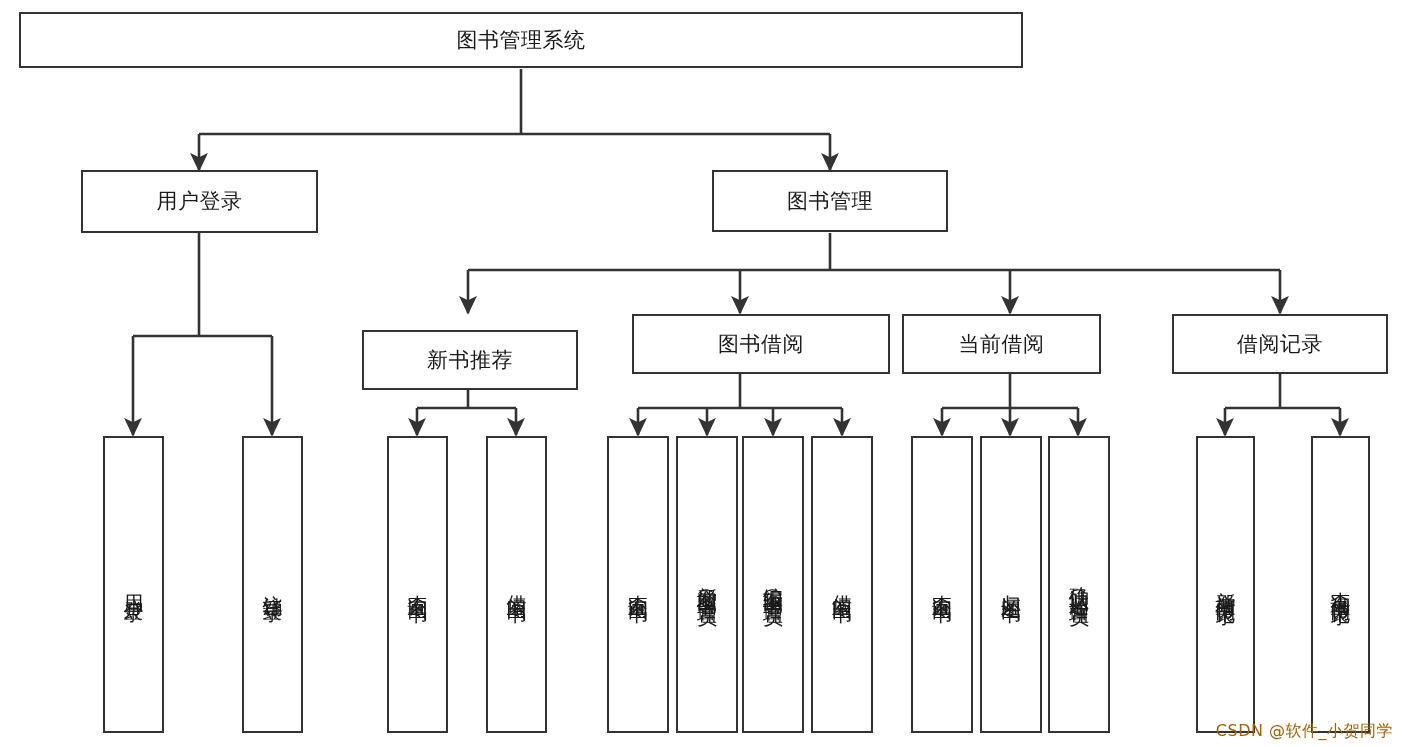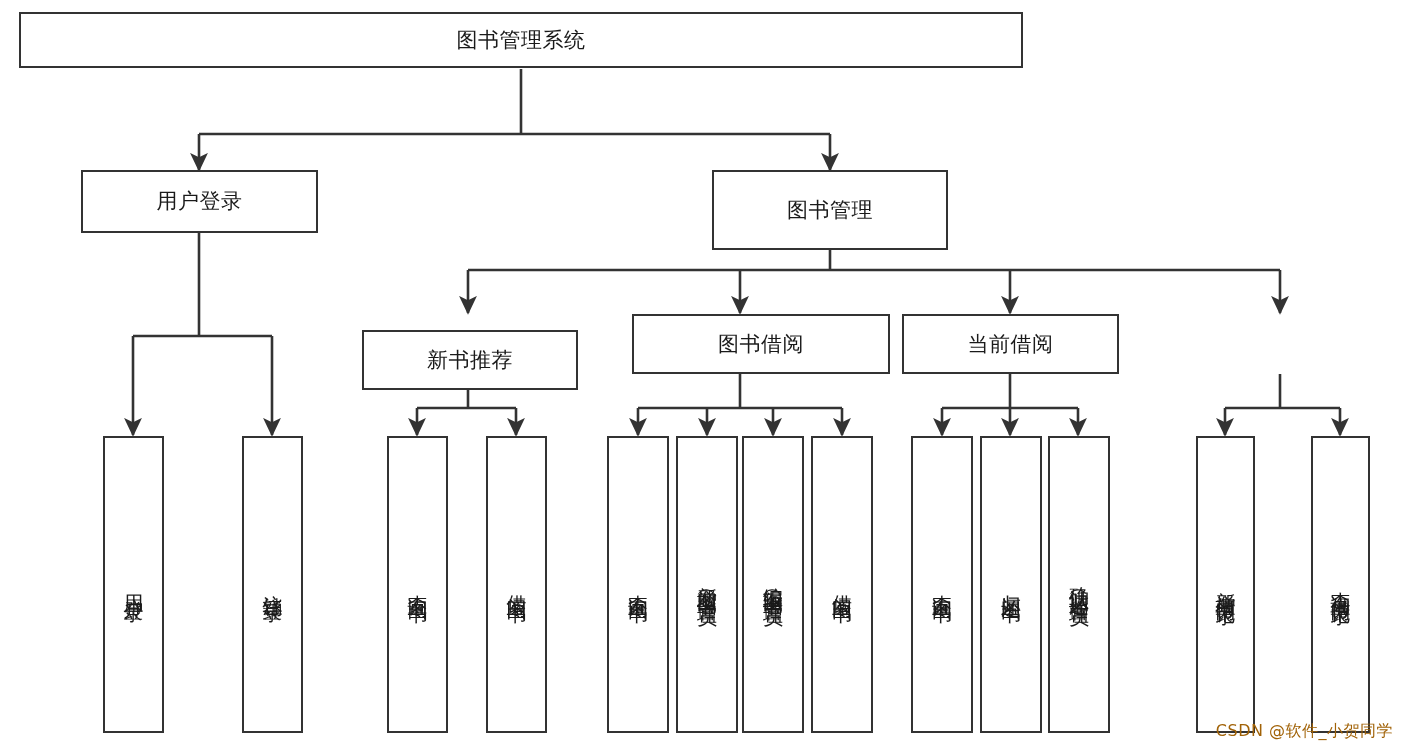--- a/index.html
+++ b/index.html
@@ -125,25 +125,26 @@
       <path d="M 1280 374 L 1280 408"></path>
       <path d="M 1225 408 L 1340 408"></path>
       <path d="M 1225 408 L 1225 435" marker-end="url(#arrow)"></path>
       <path d="M 1340 408 L 1340 435" marker-end="url(#arrow)"></path>
     </g>
   </svg>
 
   <div class="node node-h root" style="left:19px; top:12px; width:1004px; height:56px;">图书管理系统</div>
 
   <div class="node node-h" style="left:81px; top:170px; width:237px; height:63px;">用户登录</div>
-  <div class="node node-h" style="left:712px; top:170px; width:236px; height:80px;">图书管理</div>
+  <div class="node node-h" style="left:712px; top:170px; width:236px; height:62px;">图书管理</div>
 
   <div class="node node-h" style="left:362px; top:298px; width:216px; height:60px;margin-top:32px;">新书推荐</div>
   <div class="node node-h" style="left:632px; top:314px; width:258px; height:60px;">图书借阅</div>
-  <div class="node node-h" style="left:902px; top:314px; width:217px; height:60px;">当前借阅</div>
+  <div class="node node-h" style="left:902px; top:314px; width:199px; height:60px;">当前借阅</div>
+  <div class="node node-h" style="left:1172px; top:314px; width:216px; height:60px;">借阅记录</div>
 
   <div class="node node-v" style="left:103px; top:436px; width:61px; height:297px;">
     <span class="vtext">用户登录</span>
   </div>
   <div class="node node-v" style="left:242px; top:436px; width:61px; height:297px;">
     <span class="vtext">注销登录</span>
   </div>
 
   <div class="node node-v" style="left:387px; top:436px; width:61px; height:297px;">
     <span class="vtext">查询图书</span>

